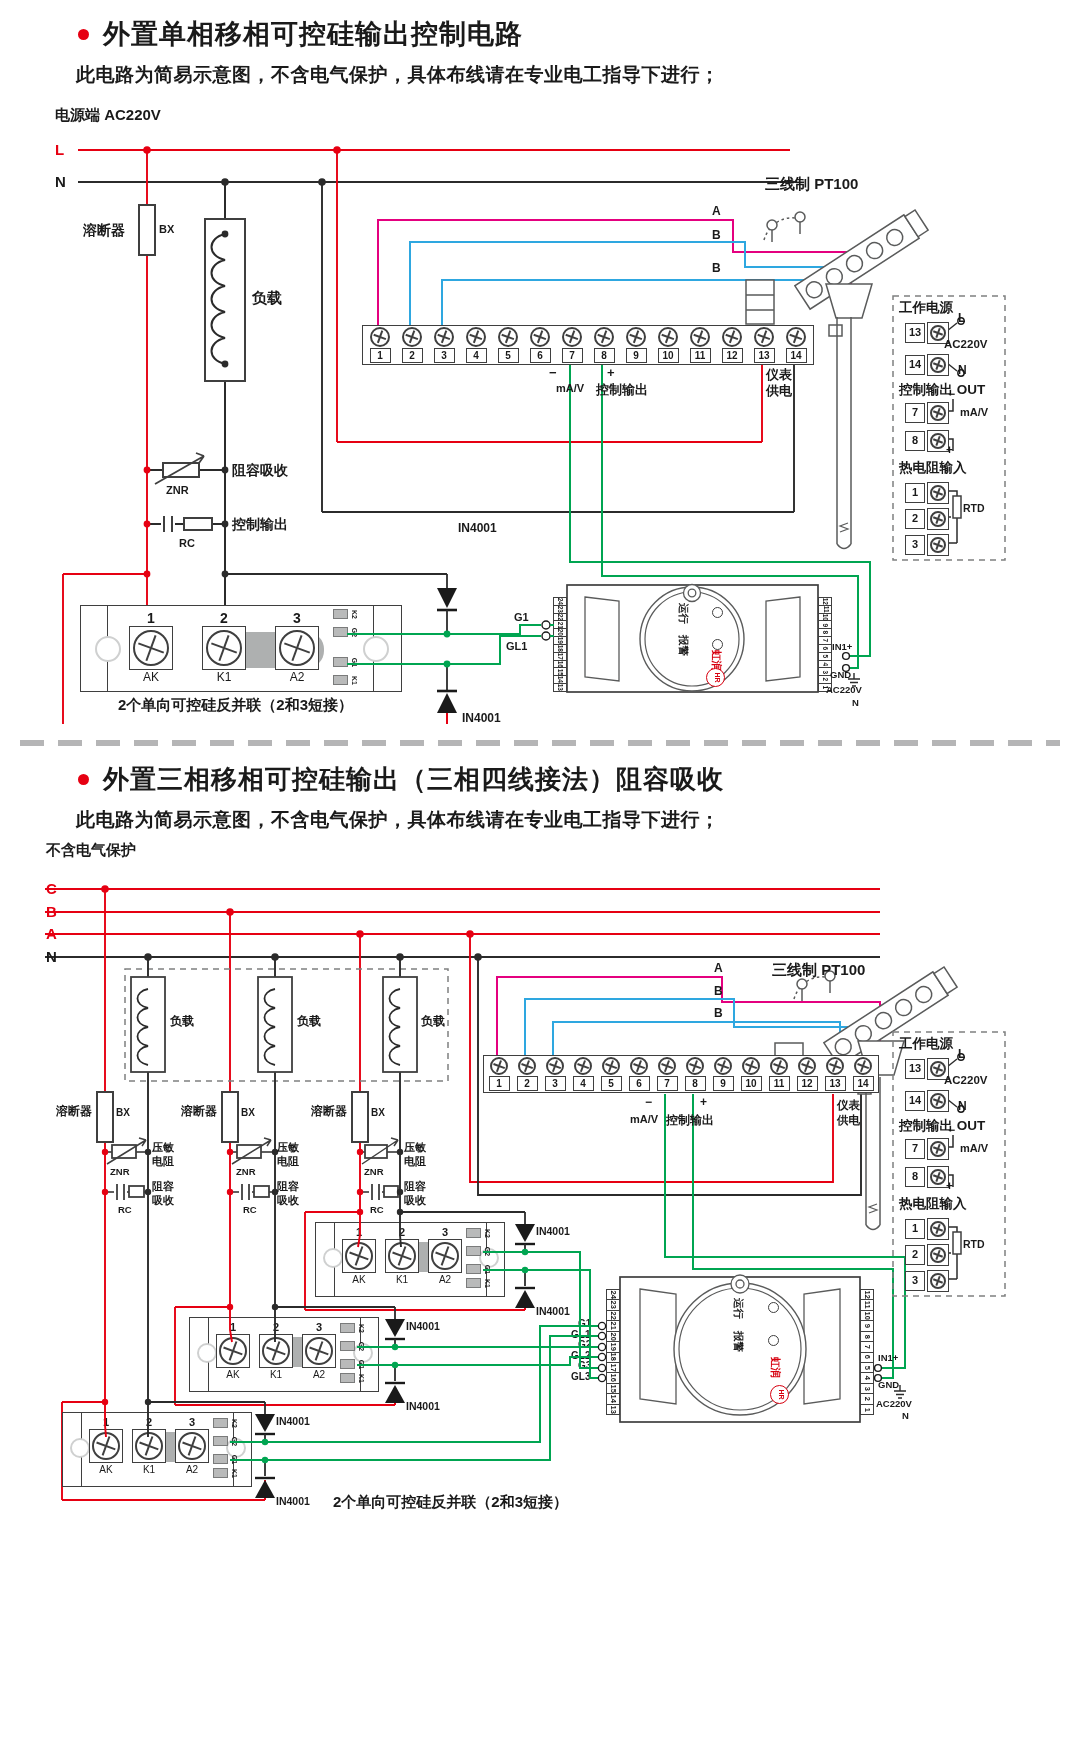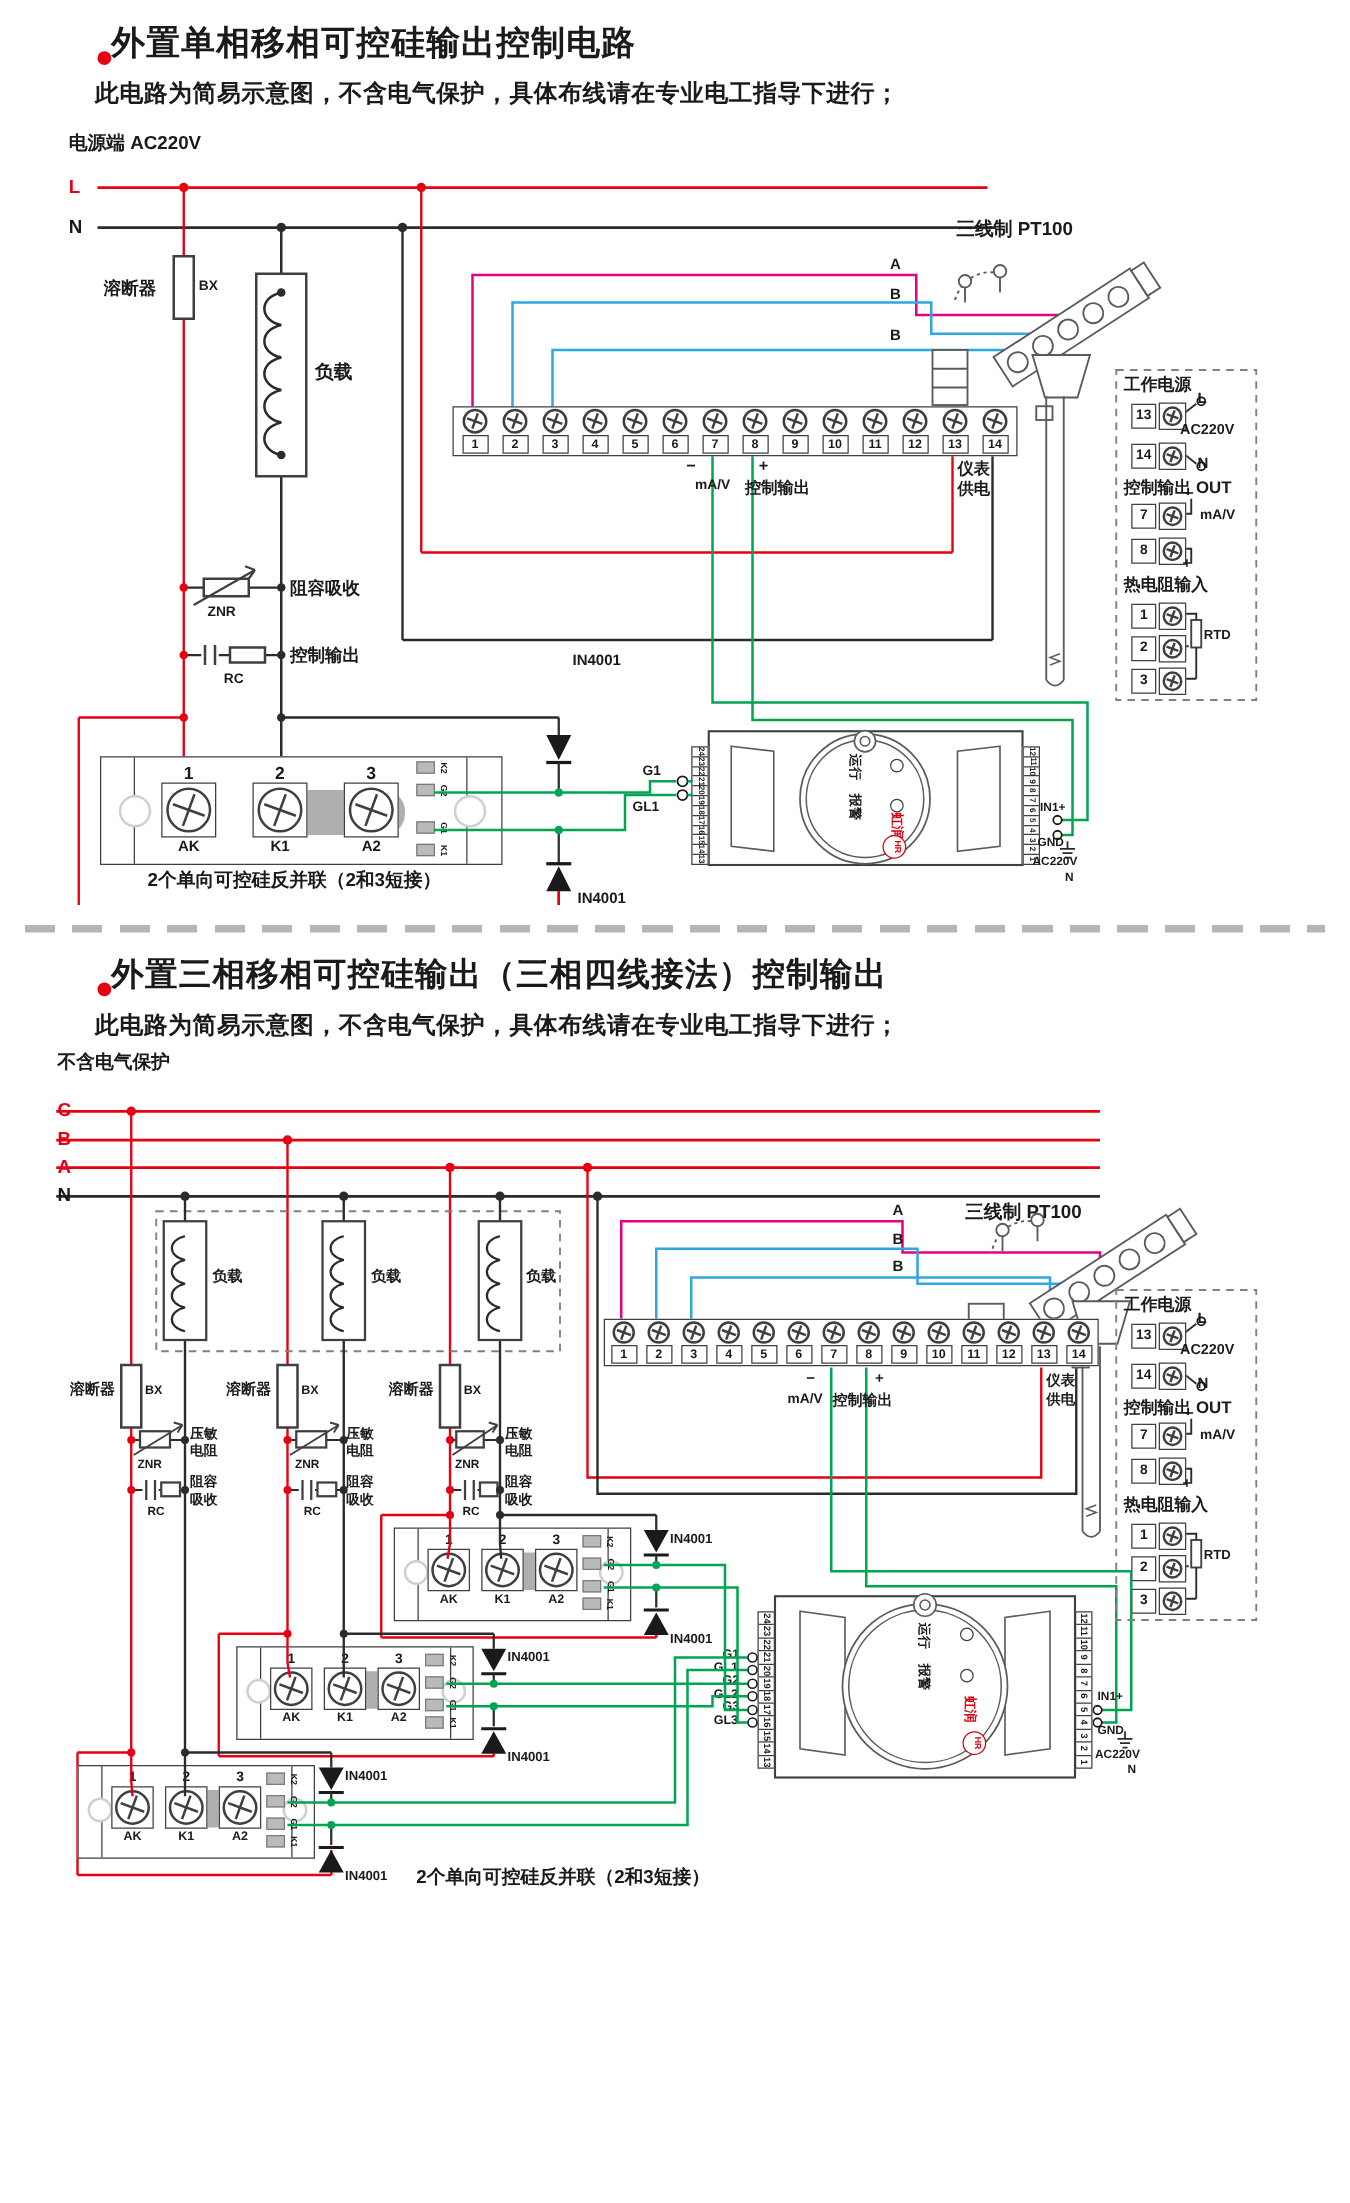--- a/index.html
+++ b/index.html
@@ -1,18 +1,18 @@
 <!DOCTYPE html>
 <html><head>
 <meta charset="utf-8">
 <style>
   html,body{margin:0;padding:0;background:#fff}
   body{width:1080px;font-family:"Liberation Sans","DejaVu Sans",sans-serif;color:#1a1a1a}
   .page{position:relative;width:1080px;background:#fff;overflow:hidden}
-  .titlerow{display:flex;align-items:flex-end;margin:16px 0 6px 78px}
+  .titlerow{display:flex;align-items:center;gap:14px;margin:16px 0 6px 78px}
   .bullet{width:11px;height:11px;border-radius:50%;background:#e60012;flex:0 0 auto}
   .h1{font-size:27px;font-weight:bold;letter-spacing:1px}
   .note{margin:10px 0 4px 76px;font-size:19px;font-weight:bold;letter-spacing:0.5px}
   .diagram{position:relative;width:1080px}
   .diagram svg{position:absolute;left:0;top:0}
   svg.top{pointer-events:none}
   .sep{height:6px;margin:16px 20px 4px 20px;background:repeating-linear-gradient(90deg,#b5b5b6 0 24px,transparent 24px 38px)}
   .lbl{position:absolute;font-weight:bold;font-size:14px;line-height:1.15;white-space:nowrap}
   .red{color:#e60012}
   
@@ -34,21 +34,21 @@
   .ccell span{display:block;transform:rotate(90deg);font-weight:bold;font-size:6.5px;line-height:1}
   .cstrip.big .ccell span{font-size:7.5px}
   
   .module{position:absolute;border:1.7px solid #3f3f3f;background:#fff;box-sizing:border-box}
   .mflange{position:absolute;top:0;bottom:0;width:0;border-left:1.5px solid #3f3f3f}
   .mcircle{position:absolute;border:2.5px solid #cfd0d0;border-radius:50%;background:#fff;box-sizing:border-box}
   .mbar{position:absolute;background:#aeb0b0;border-radius:17px}
   .mterms{position:absolute;display:flex}
   .mterm{width:56px;display:flex;flex-direction:column;align-items:center}
   .mnum{font-weight:bold;font-size:14px;line-height:16px}
-  .mlab{font-weight:bold;font-size:12px;line-height:15px}
+  .mlab{font-weight:normal;font-size:12px;line-height:15px}
   .mscrew{position:relative;border:1.8px solid #3f3f3f;background:#fff;display:flex;align-items:center;justify-content:center;box-sizing:border-box;width:44px;height:44px}
   .module.small .mterm{width:34px}
   .module.small .mnum{font-size:11px;line-height:13px}
   .module.small .mlab{font-size:10px;line-height:13px}
   .module.small .mscrew{width:34px;height:34px}
   .gwrap{position:absolute;width:24px;height:100%}
   .gcell{position:absolute;left:2px;display:flex;align-items:center}
   .gslot{display:inline-block;width:13px;height:8px;background:#b9baba;border:1.2px solid #7a7b7b;margin-right:2px}
   .glab{display:inline-block;transform:rotate(90deg);font-weight:bold;font-size:7px;line-height:1}
   .module:not(.small) .gcell:nth-child(1){top:3px}
@@ -497,21 +497,21 @@
       </g>
       <circle cx="447" cy="542" r="3.4" fill="#00a551"></circle>
       <circle cx="447" cy="572" r="3.4" fill="#00a551"></circle>
     </svg>
   </div>
 
   <div class="sep"></div>
 
   <div class="titlerow">
     <span class="bullet"></span>
-    <span class="h1" style="font-size:26px">外置三相移相可控硅输出（三相四线接法）控制输出</span>
+    <span class="h1" style="font-size:26px">外置三相移相可控硅输出（三相四线接法）阻容吸收</span>
   </div>
   <div class="note">此电路为简易示意图，不含电气保护，具体布线请在专业电工指导下进行；</div>
 
   <div class="diagram" style="height:905px">
     <svg class="base" width="1080" height="905" viewBox="0 0 1080 905">
       <g fill="none">
         <path d="M45,52 H880" stroke="#e60012" stroke-width="2.2"></path>
         <path d="M45,75 H880" stroke="#e60012" stroke-width="2.2"></path>
         <path d="M45,97 H880" stroke="#e60012" stroke-width="2.2"></path>
         <path d="M45,120 H880" stroke="#2b2b2b" stroke-width="2.2"></path>

